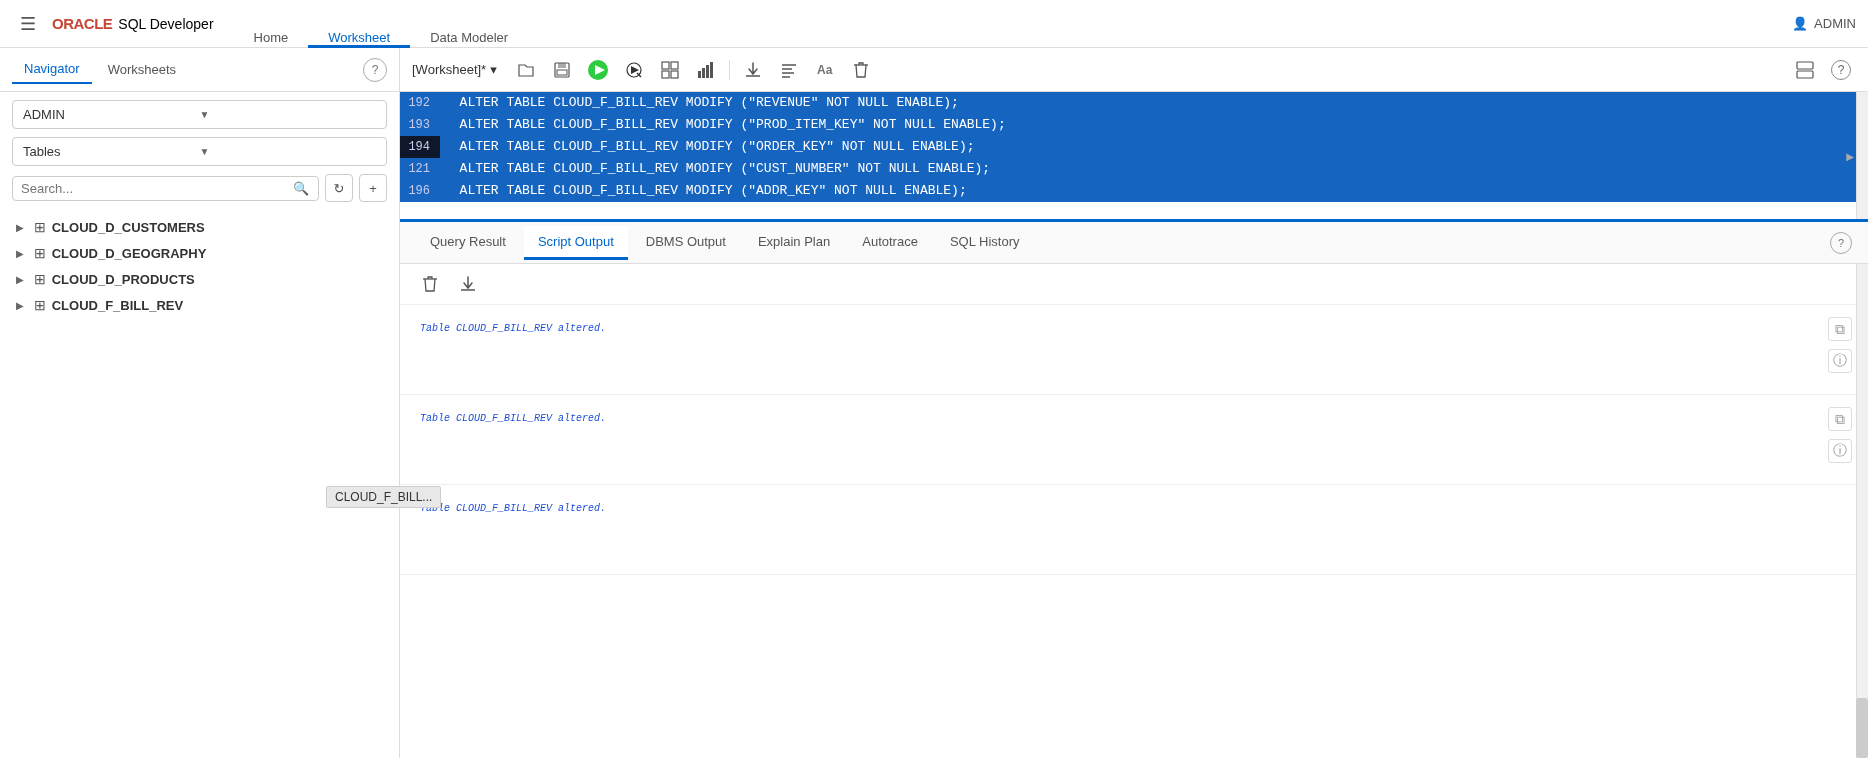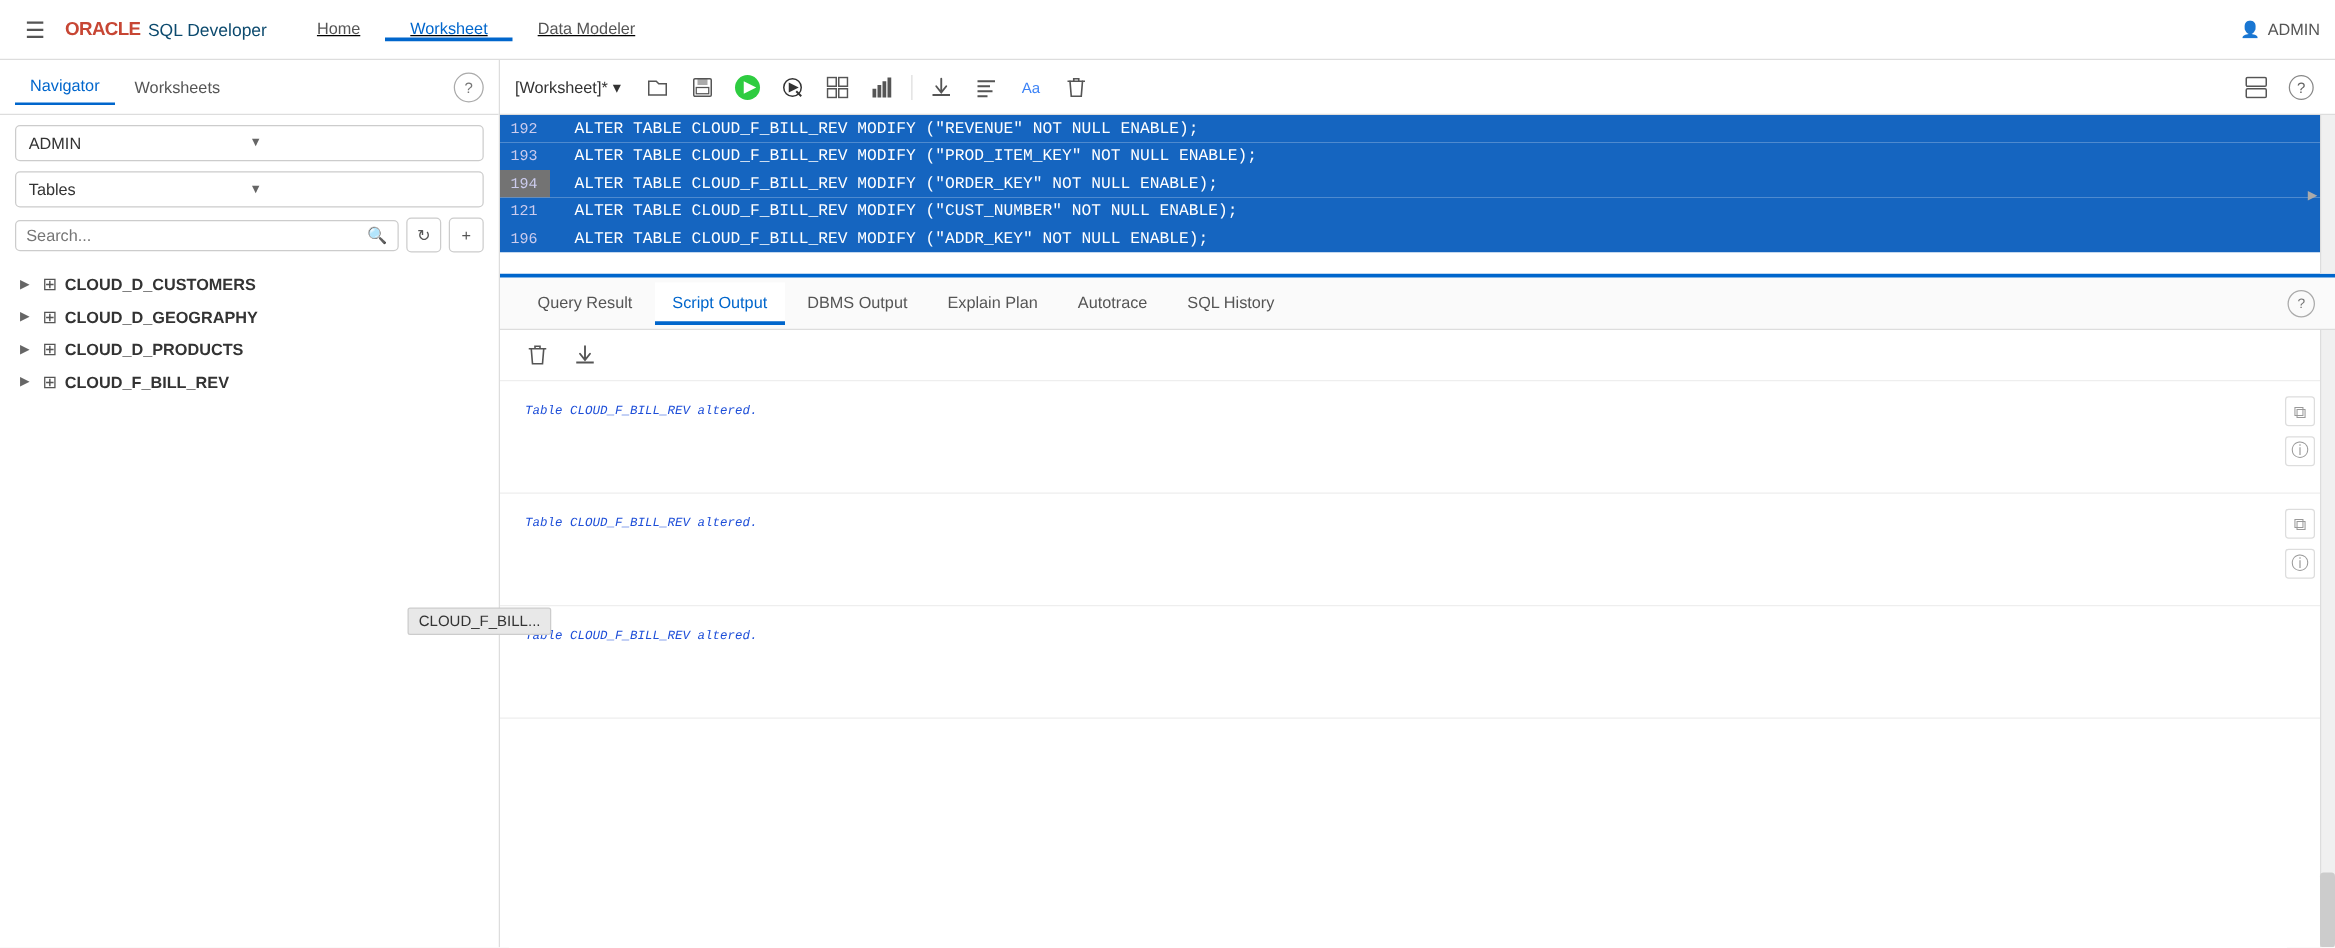--- a/index.html
+++ b/index.html
@@ -33,30 +33,29 @@
       margin-right: 20px;
       text-align: center;
     }
     .oracle-text {
       color: #c74634;
       font-weight: bold;
       font-size: 15px;
       letter-spacing: -0.5px;
     }
     .sql-dev-text {
-      color: #0c4a6e;
+      color: #000000;
       font-size: 14px;
       font-weight: 400;
     }
     .nav-tabs {
       display: flex;
-      align-items: center;
+      align-items: flex-end;
       height: 48px;
       flex: 1;
-      text-decoration: underline;
     }
     .nav-tab {
       display: flex;
       align-items: center;
       padding: 0 20px;
       cursor: pointer;
       font-size: 13px;
       color: #555;
       border-bottom: 3px solid transparent;
       white-space: nowrap;
@@ -511,21 +510,21 @@
       </div>
       <div class="toolbar-btn" title="Format">
         <svg width="18" height="18" viewBox="0 0 18 18" fill="none">
             <line x1="2" y1="4" x2="16" y2="4" stroke="#555" stroke-width="1.5"></line>
             <line x1="2" y1="8" x2="12" y2="8" stroke="#555" stroke-width="1.5"></line>
             <line x1="2" y1="12" x2="14" y2="12" stroke="#555" stroke-width="1.5"></line>
             <line x1="2" y1="16" x2="10" y2="16" stroke="#555" stroke-width="1.5"></line>
           </svg>
       </div>
       <div class="toolbar-btn" title="Font Size">
-        <span style="font-size:12px;font-weight:400;color:#3b82f6;">Aa</span>
+        <span style="font-size:12px;font-weight:700;color:#737373;">Aa</span>
       </div>
       <div class="toolbar-btn" title="Clear">
         <svg width="16" height="18" viewBox="0 0 16 18" fill="none">
             <path d="M3 4l1 12h8l1-12" stroke="#555" stroke-width="1.3" stroke-linecap="round"></path>
             <line x1="1" y1="4" x2="15" y2="4" stroke="#555" stroke-width="1.3"></line>
             <path d="M6 4V2h4v2" stroke="#555" stroke-width="1.3"></path>
           </svg>
       </div>
       <div class="toolbar-btn toolbar-btn-right" style="margin-left:auto;">
         <svg width="18" height="18" viewBox="0 0 18 18" fill="none">
@@ -542,21 +541,21 @@
       <div class="sql-lines">
         <div class="sql-line selected">
           <span class="sql-line-num" style="color: rgb(204, 204, 238); background: rgb(21, 101, 192);">192</span>
           <span class="sql-line-content" style="background: rgb(21, 101, 192); color: rgb(255, 255, 255); display: block; padding: 0px 4px;">  ALTER TABLE CLOUD_F_BILL_REV MODIFY ("REVENUE" NOT NULL ENABLE);</span>
         </div>
         <div class="sql-line selected">
           <span class="sql-line-num" style="color:#cce;background:#1565c0;">193</span>
           <span class="sql-line-content" style="background: rgb(21, 101, 192); color: rgb(255, 255, 255); display: block; padding: 0px 4px;">  ALTER TABLE CLOUD_F_BILL_REV MODIFY ("PROD_ITEM_KEY" NOT NULL ENABLE);</span>
         </div>
         <div class="sql-line selected">
-          <span class="sql-line-num" style="color:#cce;background:#737373;">194</span>
+          <span class="sql-line-num" style="color:#cce;background:#0f172a;">194</span>
           <span class="sql-line-content" style="background: rgb(21, 101, 192); color: rgb(255, 255, 255); display: block; padding: 0px 4px;">  ALTER TABLE CLOUD_F_BILL_REV MODIFY ("ORDER_KEY" NOT NULL ENABLE);</span>
         </div>
         <div class="sql-line selected">
           <span class="sql-line-num" style="color:#cce;background:#1565c0;">121</span>
           <span class="sql-line-content" style="background: rgb(21, 101, 192); color: rgb(255, 255, 255); display: block; padding: 0px 4px;">  ALTER TABLE CLOUD_F_BILL_REV MODIFY ("CUST_NUMBER" NOT NULL ENABLE);</span>
         </div>
         <div class="sql-line selected">
           <span class="sql-line-num" style="color:#cce;background:#1565c0;">196</span>
           <span class="sql-line-content" style="background: rgb(21, 101, 192); color: rgb(255, 255, 255); display: block; padding: 0px 4px;">  ALTER TABLE CLOUD_F_BILL_REV MODIFY ("ADDR_KEY" NOT NULL ENABLE);</span>
         </div>

